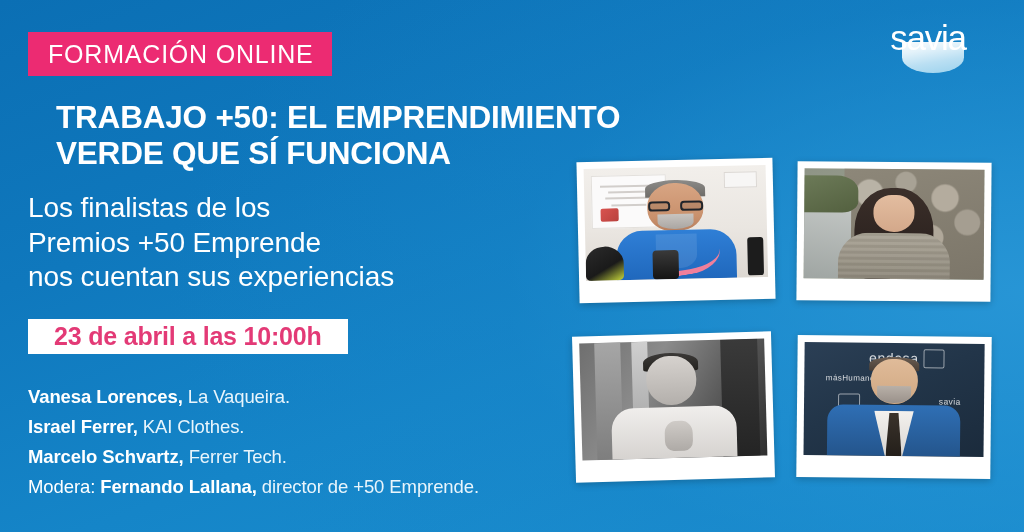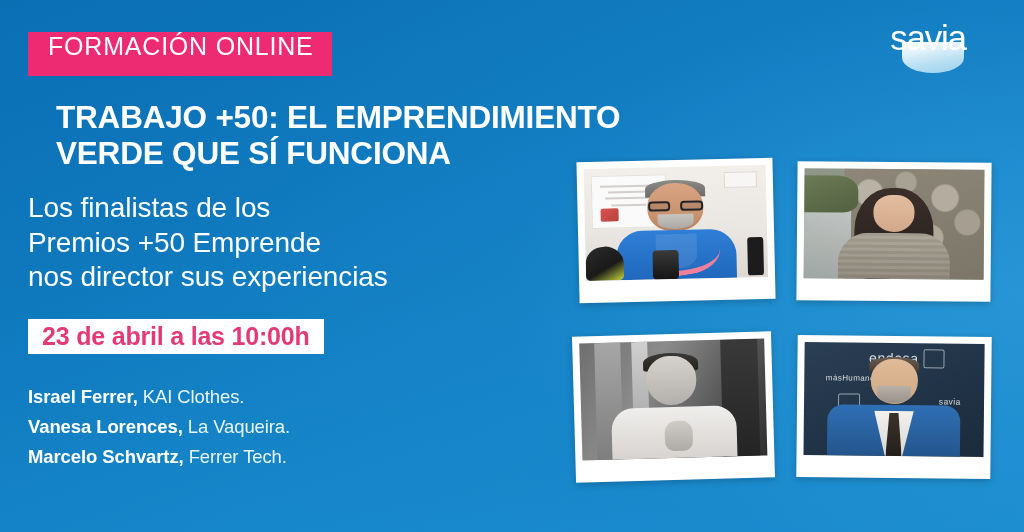--- a/index.html
+++ b/index.html
@@ -33,20 +33,21 @@
     height: 532px;
   }
 
   .pill-formacion {
     position: absolute;
     left: 0;
     top: 32px;
     height: 44px;
     padding: 0 18px 0 20px;
     display: flex;
+    align-items: center;
     background: #ec2b72;
     color: #ffffff;
     font-size: 25px;
     font-weight: 400;
     letter-spacing: 0.8px;
     white-space: nowrap;
   }
 
   .title {
     position: absolute;
@@ -72,21 +73,21 @@
     line-height: 34.5px;
     letter-spacing: -0.1px;
   }
   .subtitle .ln { display: block; white-space: nowrap; }
 
   .pill-date {
     position: absolute;
     left: 0;
     top: 319px;
     height: 35px;
-    padding: 0 14px;
+    padding: 0 26px;
     display: flex;
     align-items: center;
     background: #ffffff;
     color: #e33a76;
     font-size: 25px;
     font-weight: bold;
     letter-spacing: -0.2px;
     white-space: nowrap;
     justify-content: center;
   }
@@ -380,36 +381,39 @@
     </div>
 
     <div class="title">
       <span class="ln">TRABAJO +50: EL EMPRENDIMIENTO</span>
       <span class="ln">VERDE QUE SÍ FUNCIONA</span>
     </div>
 
     <div class="subtitle">
       <span class="ln">Los finalistas de los</span>
       <span class="ln">Premios +50 Emprende</span>
-      <span class="ln">nos director sus experiencias</span>
+      <span class="ln">nos cuentan sus experiencias</span>
     </div>
 
     <div class="pill-date">
       <span>23 de abril a las 10:00h</span>
     </div>
 
     <div class="speakers">
+      <div class="speaker-line">
+        <span class="pre"></span><span class="nm">Vanesa Lorences,</span><span class="org"> La Vaqueira.</span>
+      </div>
       <div class="speaker-line">
         <span class="pre"></span><span class="nm">Israel Ferrer,</span><span class="org"> KAI Clothes.</span>
       </div>
       <div class="speaker-line">
-        <span class="pre"></span><span class="nm">Vanesa Lorences,</span><span class="org"> La Vaqueira.</span>
+        <span class="pre"></span><span class="nm">Marcelo Schvartz,</span><span class="org"> Ferrer Tech.</span>
       </div>
       <div class="speaker-line">
-        <span class="pre"></span><span class="nm">Marcelo Schvartz,</span><span class="org"> Ferrer Tech.</span>
+        <span class="pre">Modera: </span><span class="nm">Fernando Lallana,</span><span class="org"> director de +50 Emprende.</span>
       </div>
     </div>
   </div>
 
   <div class="logo">
     <div class="logo-mark"></div>
     <div class="logo-word">savia</div>
   </div>
 
   <div class="photo" id="photo-1">

